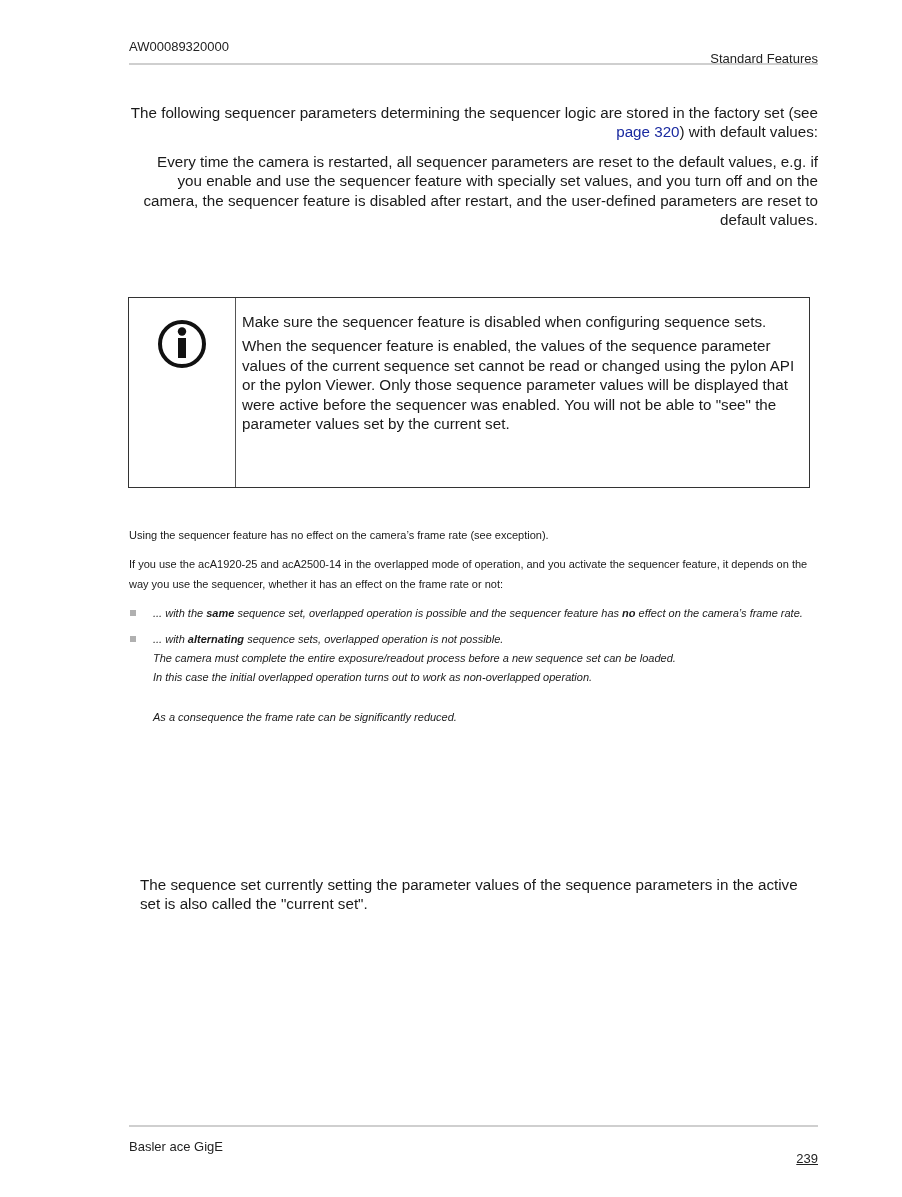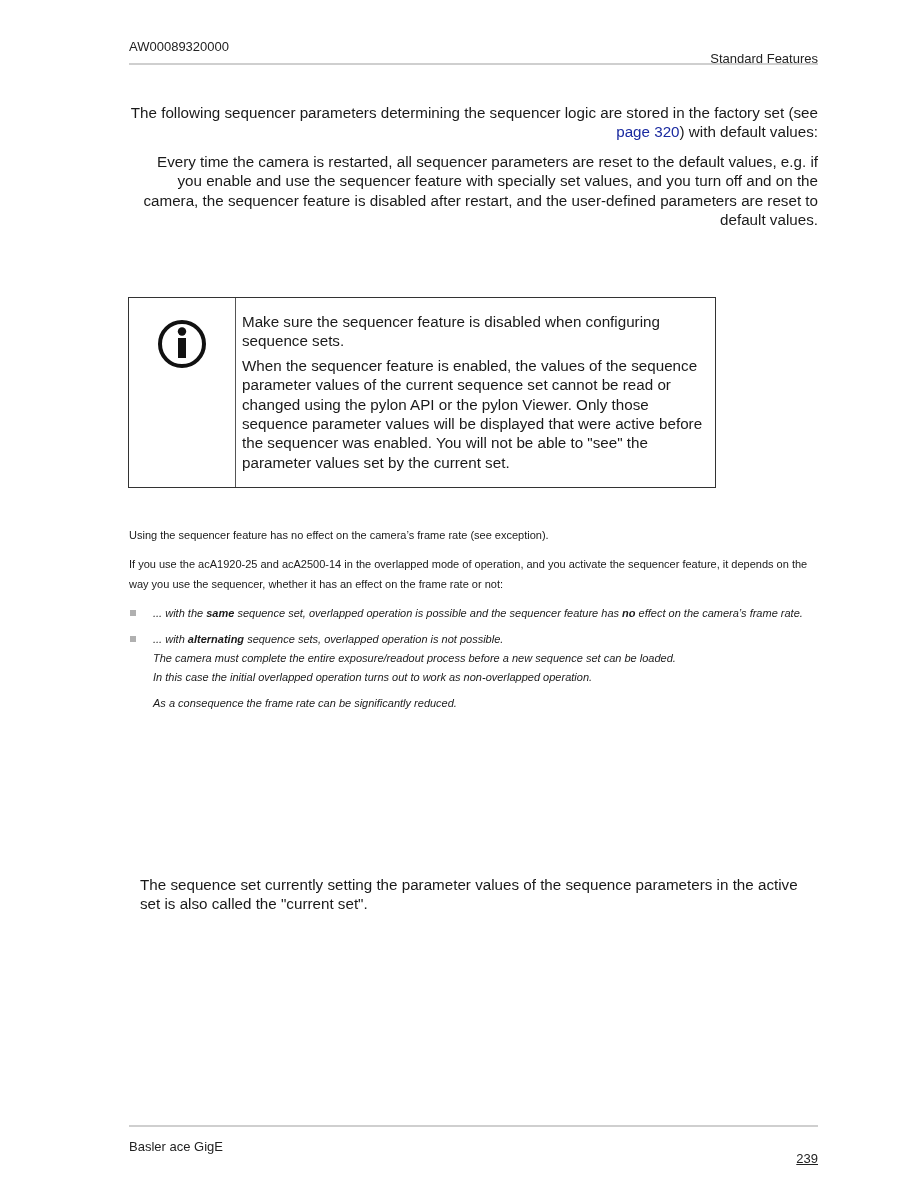--- a/index.html
+++ b/index.html
@@ -22,21 +22,21 @@
   .footer { top: 1139px; }
 
   .content {
     position: absolute; left: 129px; top: 103px; width: 689px;
     font-size: 15.2px; line-height: 19.4px;
   }
   .content p { margin: 0 0 10px 0; text-align: right; }
   .link { color: #1a2aa0; }
 
   .notice {
-    position: absolute; left: 128px; top: 297px; width: 588px; height: 191px;
+    position: absolute; left: 128px; top: 297px; width: 682px; height: 191px;
     border: 1.5px solid #333; box-sizing: border-box;
     display: flex;
   }
   .notice .icon-cell {
     width: 107px; border-right: 1.5px solid #555; box-sizing: border-box;
     position: relative;
   }
   .notice .icon-cell svg { position: absolute; left: 27px; top: 20px; }
   .notice .text-cell {
     flex: 1; padding: 14px 8px 0 6px;
@@ -49,21 +49,21 @@
     font-size: 11px; line-height: 19.4px;
   }
   .section2 p { margin: 0 0 10px 0; }
   .section2 .heading { font-weight: bold; margin-bottom: 10px; }
   .bullets { list-style: none; margin: 0; padding: 0; }
   .bullets li { position: relative; padding-left: 24px; margin-bottom: 6px; }
   .bullets li .bullet {
     position: absolute; left: 1px; top: 6px; width: 6px; height: 6px; background: #b0b0b0;
   }
   .bullets li p { margin: 0; font-style: italic; }
-  .bullets li p.extra { margin-top: 6px; }
+  .bullets li p.extra { margin-top: 20px; }
 
   .closing {
     position: absolute; left: 129px; top: 864px; width: 689px;
     font-size: 15.2px; line-height: 19.4px;
   }
   .closing p { margin: 11px; }
 </style>
 </head>
 <body>
 

